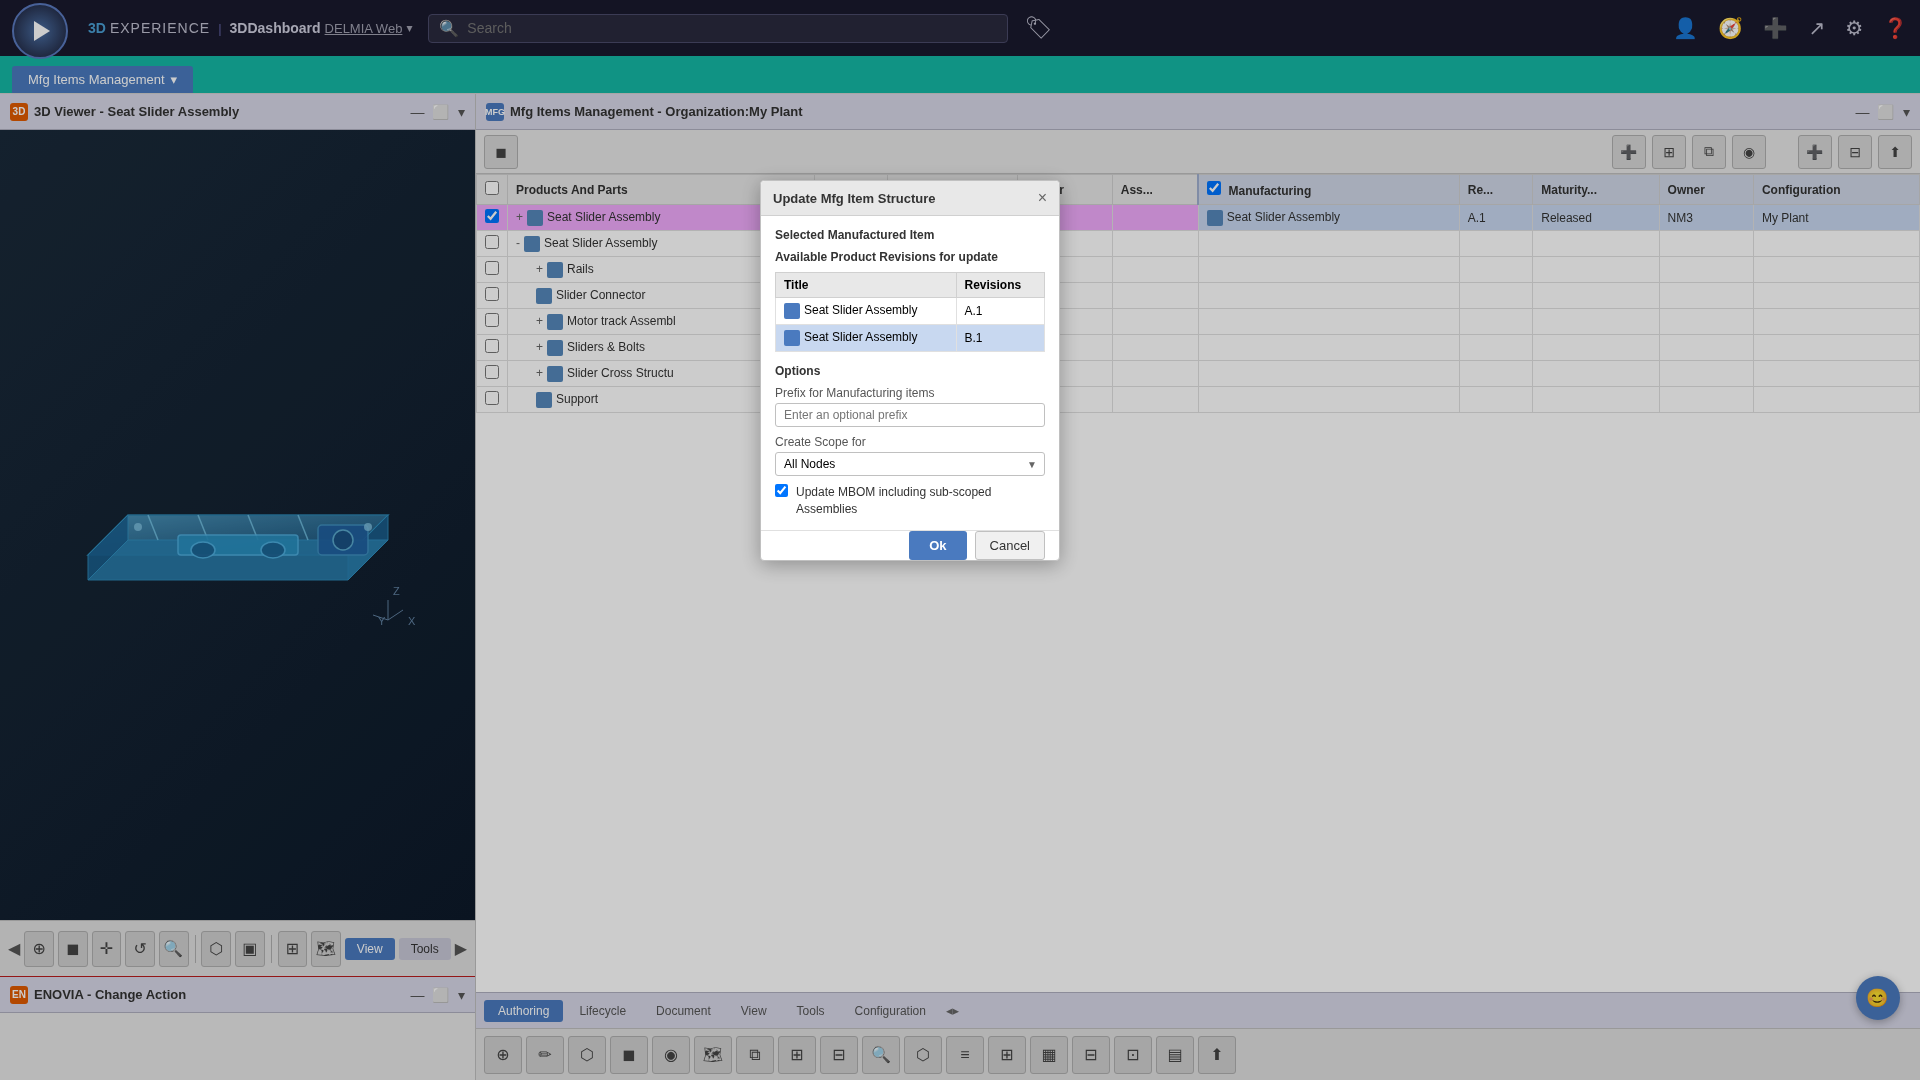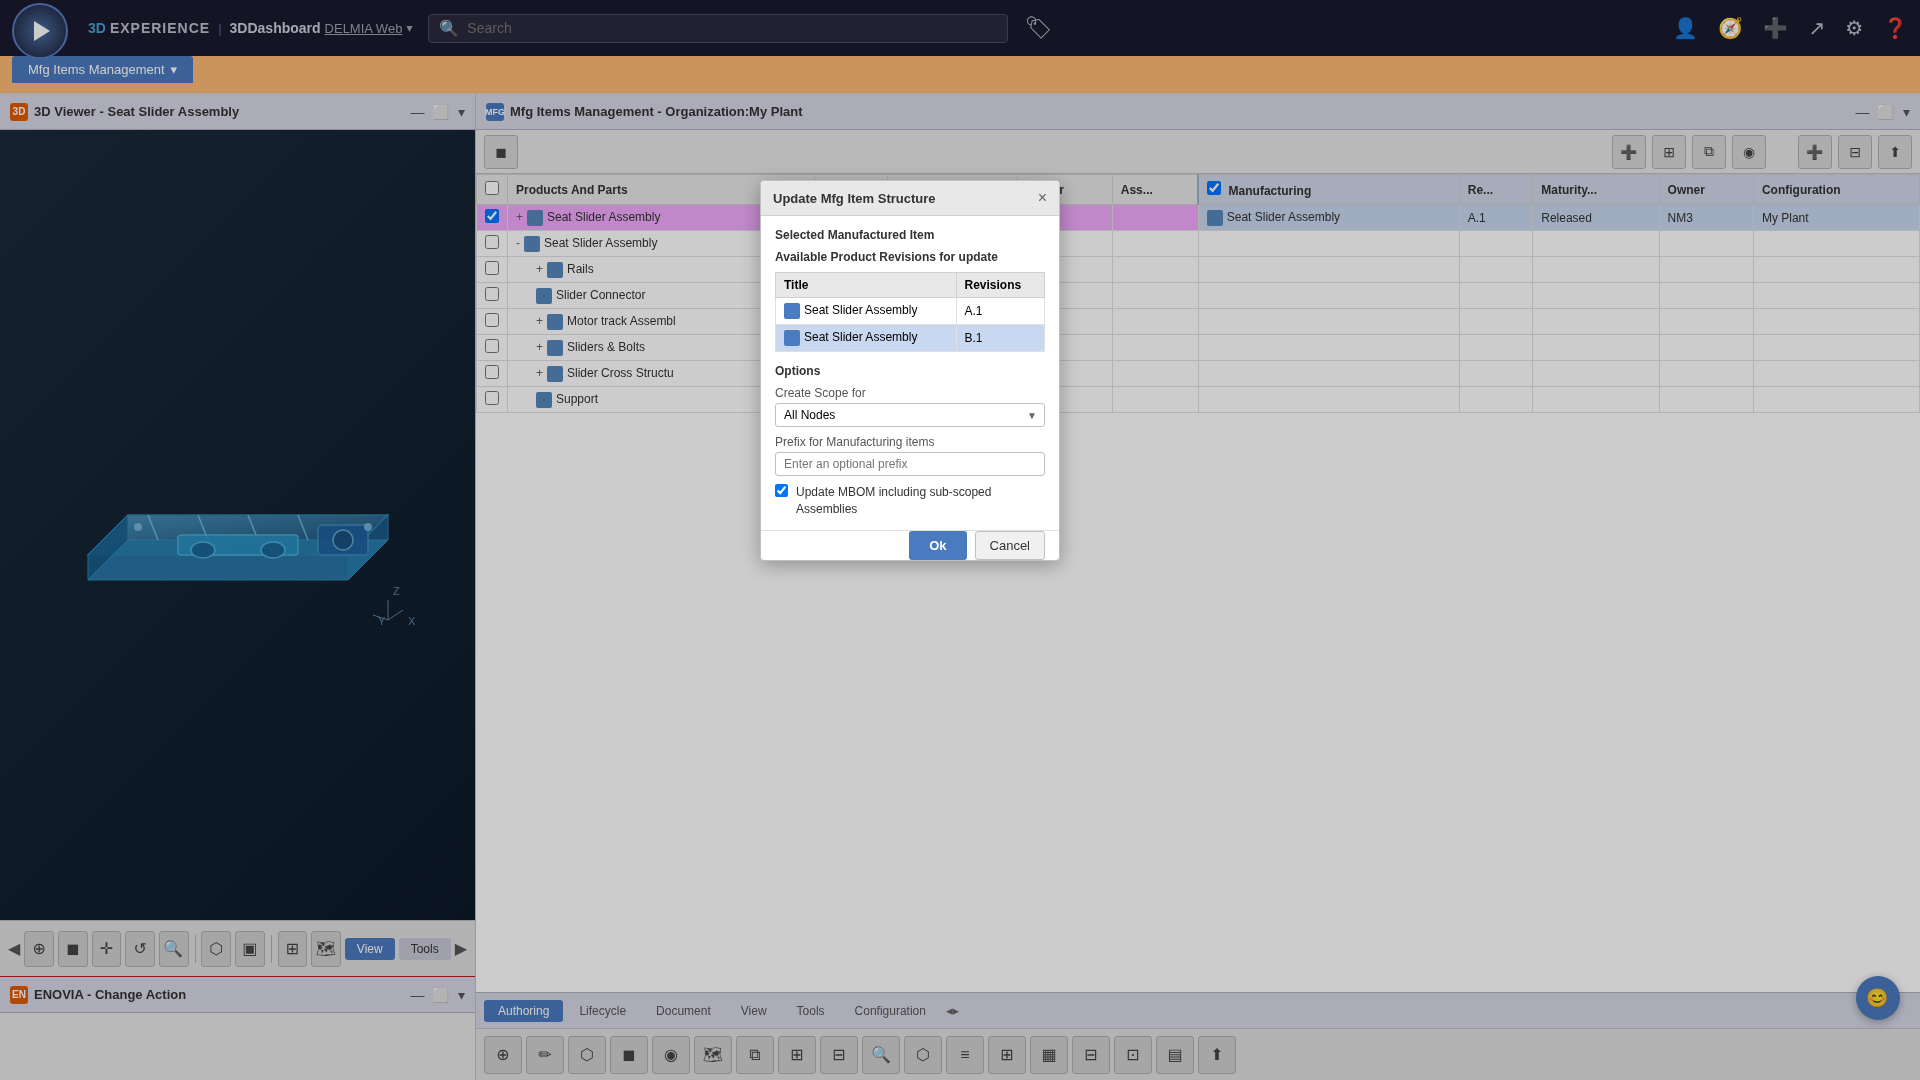--- a/index.html
+++ b/index.html
@@ -22,21 +22,21 @@
     .search-bar input {
       background: transparent; border: none; outline: none; color: #e0e0f0; font-size: 14px; flex: 1;
     }
     .search-icon { color: #8080a0; font-size: 16px; }
     .nav-spacer { flex: 1; }
     .nav-icons { display: flex; gap: 20px; align-items: center; }
     .nav-icon { color: #c0c0d0; font-size: 20px; cursor: pointer; }
 
     
     .menu-bar {
-      background: #fdba74; border-bottom: 1px solid #d0d0d0; height: 38px; display: flex; align-items: flex-start;
+      background: #14b8a6; border-bottom: 1px solid #d0d0d0; height: 38px; display: flex; align-items: flex-end;
       padding: 0 12px; gap: 4px;
     }
     .menu-tab {
       background: #4a7abf; color: white; padding: 6px 16px; border-radius: 3px 3px 0 0;
       font-size: 13px; cursor: pointer; display: flex; align-items: center; gap: 6px;
     }
 
     
     .main-content { display: flex; height: calc(1080px - 56px - 38px); }
 
@@ -191,21 +191,21 @@
 <body>
 
 <div class="top-nav">
   <div class="top-nav-logo">
     <div class="logo-circle">
       <div class="logo-play"></div>
     </div>
   </div>
   <div style="display:flex; align-items:center; gap:4px;">
     <span style="color:#4a9fd4; font-weight:700; font-size:14px;">3D</span>
-      <span style="color:#c0c0d0; font-size:14px; font-weight:700; letter-spacing:1px;">EXPERIENCE</span>
+      <span style="color:#c0c0d0; font-size:14px; font-weight:400; letter-spacing:1px;">EXPERIENCE</span>
     <span style="color:#6060a0; margin:0 4px;">|</span>
     <span style="color:#d0d0e0; font-size:14px; font-weight:600;">3DDashboard</span>
     <span style="color:#a0a0b0; font-size:13px;text-decoration:underline;">DELMIA Web</span>
     <span style="color:#a0a0b0; cursor:pointer; font-size:12px;">▾</span>
   </div>
   <div class="search-bar">
     <span class="search-icon">🔍</span>
     <input type="text" placeholder="Search" style="">
   </div>
   <span style="color:#c0c0d0; font-size:22px; cursor:pointer;">🏷</span>
@@ -533,34 +533,34 @@
         <tr class="selected-rev">
           <td><span class="rev-icon"></span>Seat Slider Assembly</td>
           <td>B.1</td>
         </tr>
       </tbody>
     </table>
 
     <div class="options-section">
       <div class="options-title">Options</div>
       <div class="form-group">
+        <label class="form-label">Prefix for Manufacturing items</label>
+        <input type="text" class="form-input" placeholder="Enter an optional prefix" style="">
+      </div>
+      <div class="form-group">
         <label class="form-label">Create Scope for</label>
         <div class="select-wrapper">
           <select class="form-select">
             <option>All Nodes</option>
             <option>Selected Nodes</option>
             <option>None</option>
           </select>
           <span class="select-arrow">▼</span>
         </div>
       </div>
-      <div class="form-group">
-        <label class="form-label">Prefix for Manufacturing items</label>
-        <input type="text" class="form-input" placeholder="Enter an optional prefix" style="">
-      </div>
       <div class="checkbox-row">
         <input type="checkbox" checked="" style="">
         <label class="checkbox-label">Update MBOM including sub-scoped Assemblies</label>
       </div>
     </div>
   </div>
   <div class="dialog-footer">
     <button class="btn-ok">Ok</button>
     <button class="btn-cancel">Cancel</button>
   </div>

